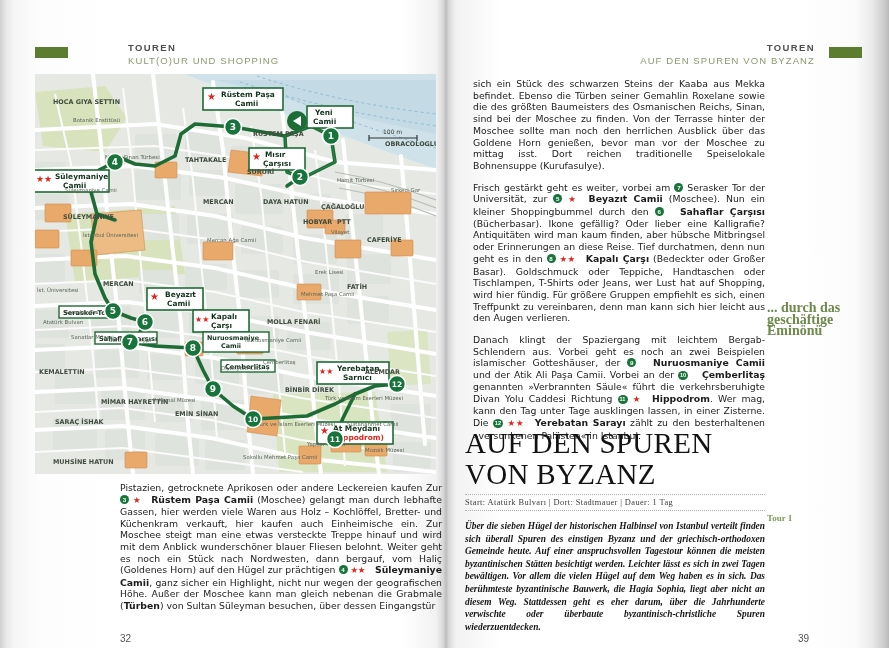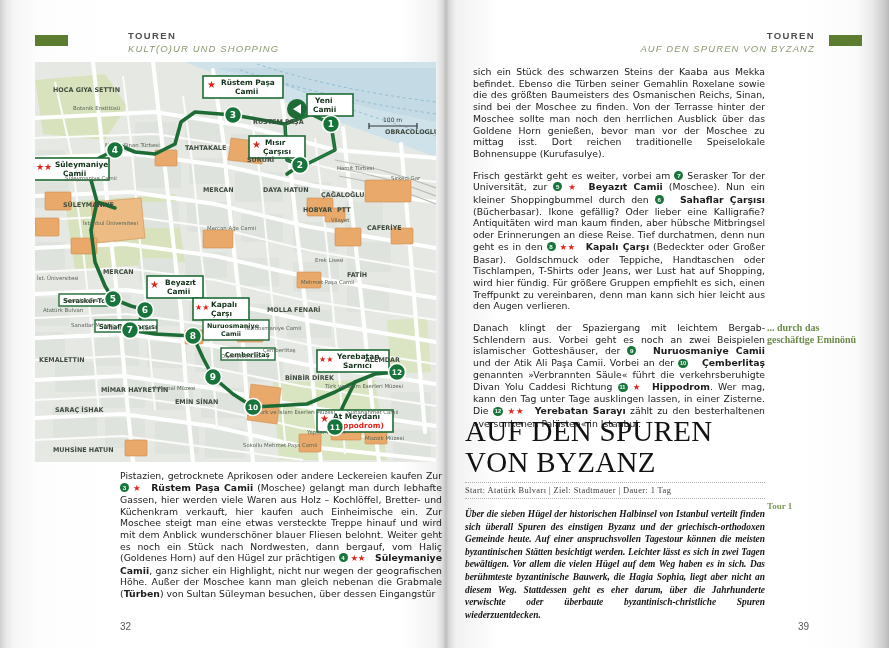--- a/index.html
+++ b/index.html
@@ -18,35 +18,34 @@
     background:
       linear-gradient(90deg,
         #cfcfcf 0px, #e8e8e8 6px, #f6f6f6 14px,
         #fdfdfd 40px, #ffffff 120px,
         #ffffff 400px, #f2f2f2 436px, #d9d9d9 443px,
         #bdbdbd 446px, #d9d9d9 449px, #f2f2f2 456px,
         #ffffff 500px, #ffffff 800px,
         #fbfbfb 856px, #eaeaea 872px, #cccccc 884px, #b9b9b9 889px);
   }
   #page-left, #page-right {
-    position:absolute; top:4px; height:544px;
+    position:absolute; top:16px; height:544px;
   }
   #page-left  { left:0;   width:445px; }
   #page-right { left:445px; width:444px; }
 
   
   .hdr { position:absolute; top:26px; }
   .hdr .kicker {
     font-size:9.5px; font-weight:bold; letter-spacing:1.4px;
     color:#4e4e4e;
   }
   .hdr .sub {
     font-size:9.5px; letter-spacing:1.1px; color:#8a9a70;
     margin-top:2px;
-    font-style:italic;
   }
   #hdr-left { left:128px; text-align:left; }
   #hdr-right { right:74px; text-align:right; }
   .hdr-bar {
     position:absolute; top:31px; width:33px; height:11px;
     background:#5c7c2f;
   }
   #bar-left { left:35px; }
   #bar-right { right:27px; }
 
@@ -82,22 +81,22 @@
     color:#1b1b1b; text-align:justify;
     font-family:"DejaVu Sans", sans-serif;
   }
   #right-text p { margin:0 0 10px 8px; }
   #right-text p:last-child { margin-bottom:0; }
 
   .marginnote {
     position:absolute; left:322px; top:286px;
     width:98px;
     font-family:"Liberation Serif", serif;
-    font-size:10px; line-height:11.5px;
-    color:#6d8a4a; font-weight:bold;margin-top:32px;
+    font-size:14px; line-height:11.5px;
+    color:#6d8a4a; font-weight:bold;
   }
   .tourlabel {
     position:absolute; left:322px; top:497px;
     font-family:"Liberation Serif", serif;
     font-size:9px; color:#7d9a55; font-weight:bold;
   }
 
   
   #big-head {
     position:absolute; left:20px; top:412px; width:300px;
@@ -515,21 +514,21 @@
     <div id="right-text">
         <p>sich ein Stück des schwarzen Steins der Kaaba aus Mekka befindet. Ebenso die Türben seiner Gemahlin Roxelane sowie die des größten Baumeisters des Osmanischen Reichs, Sinan, sind bei der Moschee zu finden. Von der Terrasse hinter der Moschee sollte man noch den herrlichen Ausblick über das Goldene Horn genießen, bevor man vor der Moschee zu mittag isst. Dort reichen traditionelle Speiselokale Bohnensuppe (Kurufasulye).</p>
         <p>Frisch gestärkt geht es weiter, vorbei am <span class="num">7</span> Serasker Tor der Universität, zur <span class="num">5</span> <span class="star">★</span><b class="poi">Beyazıt Camii</b> (Moschee). Nun ein kleiner Shoppingbummel durch den <span class="num">6</span> <b class="poi">Sahaflar Çarşısı</b> (Bücherbasar). Ikone gefällig? Oder lieber eine Kalligrafie? Antiquitäten wird man kaum finden, aber hübsche Mitbringsel oder Erinnerungen an diese Reise. Tief durchatmen, denn nun geht es in den <span class="num">8</span> <span class="star">★★</span><b class="poi">Kapalı Çarşı</b> (Bedeckter oder Großer Basar). Goldschmuck oder Teppiche, Handtaschen oder Tischlampen, T-Shirts oder Jeans, wer Lust hat auf Shopping, wird hier fündig. Für größere Gruppen empfiehlt es sich, einen Treffpunkt zu vereinbaren, denn man kann sich hier leicht aus den Augen verlieren.</p>
         <p>Danach klingt der Spaziergang mit leichtem Bergab-Schlendern aus. Vorbei geht es noch an zwei Beispielen islamischer Gotteshäuser, der <span class="num">9</span> <b class="poi">Nuruosmaniye Camii</b> und der Atik Ali Paşa Camii. Vorbei an der <span class="num wide">10</span> <b class="poi">Çemberlitaş</b> genannten »Verbrannten Säule« führt die verkehrsberuhigte Divan Yolu Caddesi Richtung <span class="num wide">11</span> <span class="star">★</span><b class="poi">Hippodrom</b>. Wer mag, kann den Tag unter Tage ausklingen lassen, in einer Zisterne. Die <span class="num wide">12</span> <span class="star">★★</span><b class="poi">Yerebatan Sarayı</b> zählt zu den besterhaltenen »versunkenen Palästen« in Istanbul.</p>
       </div>
 
     <div class="marginnote">... durch das geschäftige Eminönü</div>
 
     <div id="big-head">AUF DEN SPUREN VON BYZANZ</div>
 
-    <div id="meta-line"><b>Start:</b> Atatürk Bulvarı | <b>Ziel:</b> Stadtmauer | <b>Dauer:</b> 1 Tag</div>
+    <div id="meta-line"><b>Start:</b> Atatürk Bulvarı | <b>Dort:</b> Stadtmauer | <b>Dauer:</b> 1 Tag</div>
 
     <div id="intro">Über die sieben Hügel der historischen Halbinsel von Istanbul verteilt finden sich überall Spuren des einstigen Byzanz und der griechisch-orthodoxen Gemeinde heute. Auf einer anspruchsvollen Tagestour können die meisten byzantinischen Stätten besichtigt werden. Leichter lässt es sich in zwei Tagen bewältigen. Vor allem die vielen Hügel auf dem Weg haben es in sich. Das berühmteste byzantinische Bauwerk, die Hagia Sophia, liegt aber nicht an diesem Weg. Stattdessen geht es eher darum, über die Jahrhunderte verwischte oder überbaute byzantinisch-christliche Spuren wiederzuentdecken.</div>
 
     <div class="tourlabel">Tour 1</div>
 
     <div class="folio" id="folio-right">39</div>
   </div>
 </div>
 
 </body></html>

